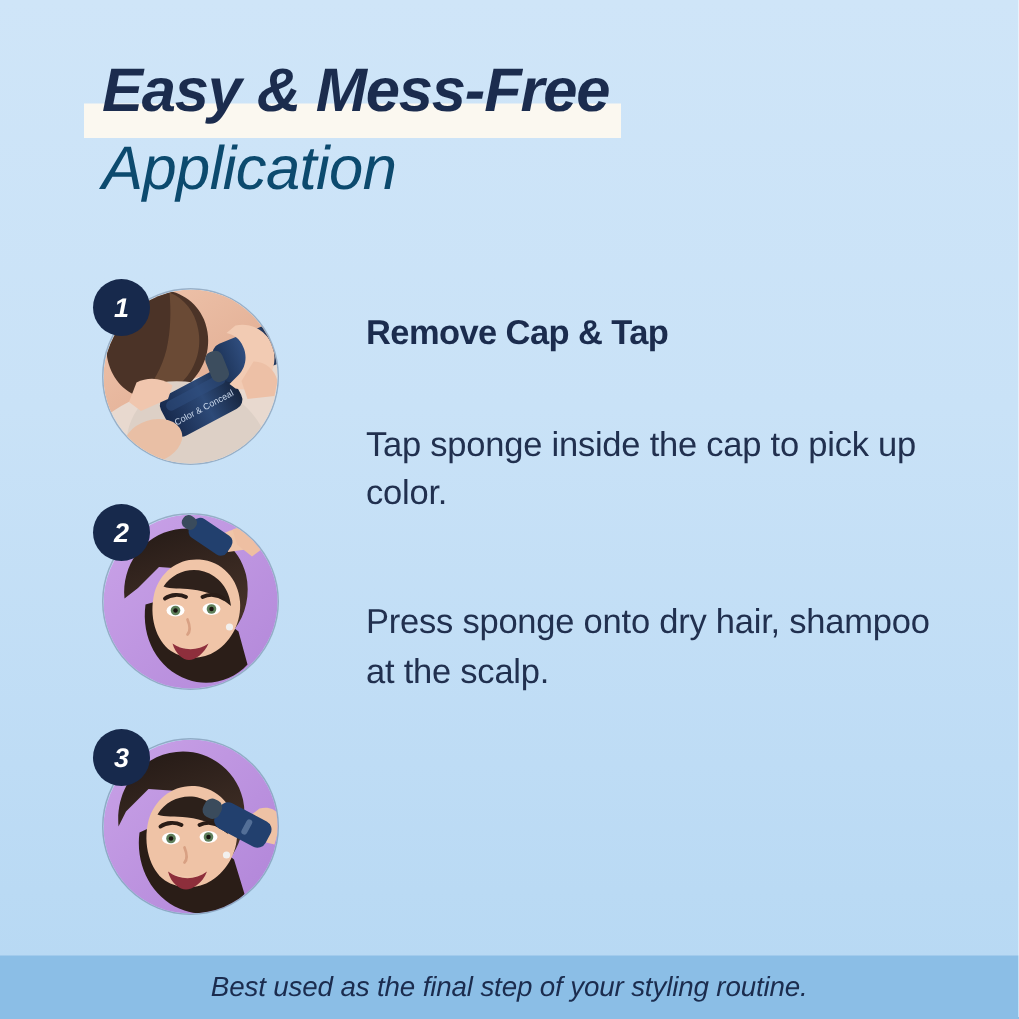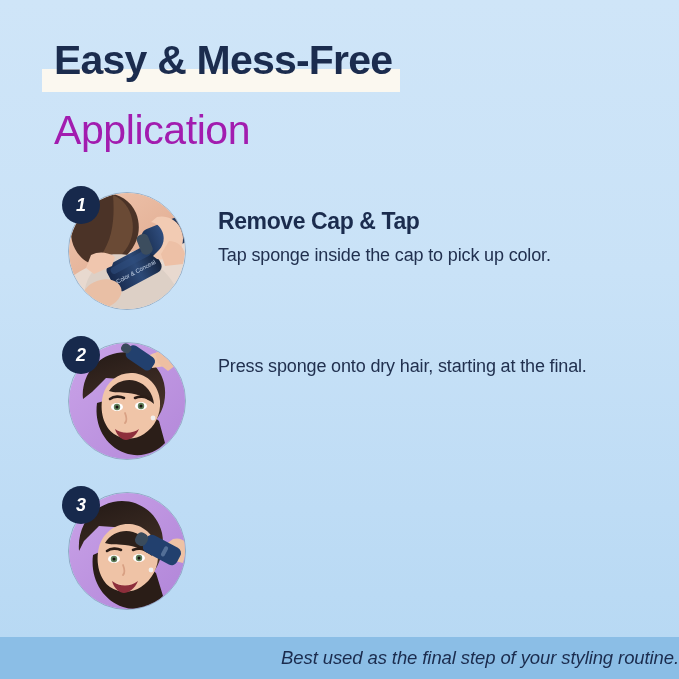--- a/index.html
+++ b/index.html
@@ -6,43 +6,43 @@
   html, body { width:679px; height:679px; }
   body {
     font-family: "Liberation Sans", sans-serif;
     background: linear-gradient(180deg, #cfe5f8 0%, #c9e2f7 40%, #bedcf5 75%, #b6d8f3 100%);
     position: relative;
     overflow: hidden;
     color: #1c2b4a;
   }
 
   
-  .header { position:absolute; left:54px; top:38px; width:560px; }
+  .header { position:absolute; left:68px; top:38px; width:560px;font-style:italic; }
   .title-line1-wrap { position:relative; display:inline-block; }
   .title-hl {
     position:absolute;
     left:-12px; right:-8px;
     top:31px; height:23px;
     background:#fbf8f0;
     z-index:0;
   }
   .title-line1 {
     position:relative; z-index:1;
     font-size:41px; font-weight:bold;
     letter-spacing:-0.8px;
     color:#1b2c4e;
     line-height:1.12;
     white-space:nowrap;
   }
   .title-line2 {
     font-size:41px; font-weight:400;
     letter-spacing:-0.4px;
-    color:#a21caf;
+    color:#0c4a6e;
     line-height:1.2;
-    margin-top:22px;
+    margin-top:4px;
   }
 
   
   .steps { position:absolute; left:0; top:182px; width:679px; }
   .step { position:relative; height:150px; padding-left:68px; }
   .step-figure { position:absolute; left:68px; top:10px; width:118px; height:118px; }
 
   .photo {
     position:absolute; left:0; top:0;
     width:118px; height:118px;
@@ -56,46 +56,47 @@
     position:absolute; left:-6px; top:-6px;
     width:38px; height:38px; border-radius:50%;
     background:#17294c;
     color:#ffffff;
     font-size:18px; font-style:italic; font-weight:bold;
     display:flex; align-items:center; justify-content:center;
     z-index:3;
     line-height:1;
   }
 
-  .step-body { position:absolute; left:218px; top:22px; right:40px; }
+  .step-body { position:absolute; left:244px; top:22px; right:40px; }
   .step-heading {
     font-size:23px; font-weight:bold;
     letter-spacing:-0.4px;
     color:#1b2c4e;
     line-height:1.2;
     margin-bottom:7px;
   }
   .step-desc {
-    font-size:18px; font-weight:400;
+    font-size:23px; font-weight:400;
     color:#21304f;
     line-height:1.42;
     letter-spacing:-0.15px;
+    margin-top:44px;
   }
 
   
   .step-1 .step-body { top:26px; }
   .step-2 .step-body { top:22px; }
   .step-3 .step-body { top:22px; }
 
   
   .footer {
     position:absolute; left:0; bottom:0;
     width:679px; height:42px;
     background:#8bbee6;
-    display:flex; align-items:center; justify-content:flex-end;
+    display:flex; align-items:center; justify-content:center;
   }
   .footer-text {
     font-size:18.5px; font-style:italic; font-weight:400;
     color:#1b2c4e;
     letter-spacing:-0.1px;
   }
 </style>
 </head>
 <body>
 
@@ -203,21 +204,21 @@
             <g transform="rotate(34 68 18)">
               <rect x="54" y="6" width="30" height="15" rx="5" fill="#22406e"></rect>
               <rect x="47" y="9" width="10" height="9" rx="4" fill="#3a4b5c"></rect>
             </g>
           </g>
         </svg>
       </div>
       <div class="badge">2</div>
     </div>
     <div class="step-body">
-      <div class="step-desc">Press sponge onto dry hair, starting at the final.</div>
+      <div class="step-desc">Press sponge onto dry hair, shampoo at the scalp.</div>
     </div>
   </div>
 
   <div class="step step-3">
     <div class="step-figure">
       <div class="photo">
         <svg viewBox="0 0 118 118" xmlns="http://www.w3.org/2000/svg">
           <defs>
             <clipPath id="c3">
                 <circle cx="59" cy="59" r="59"></circle>

